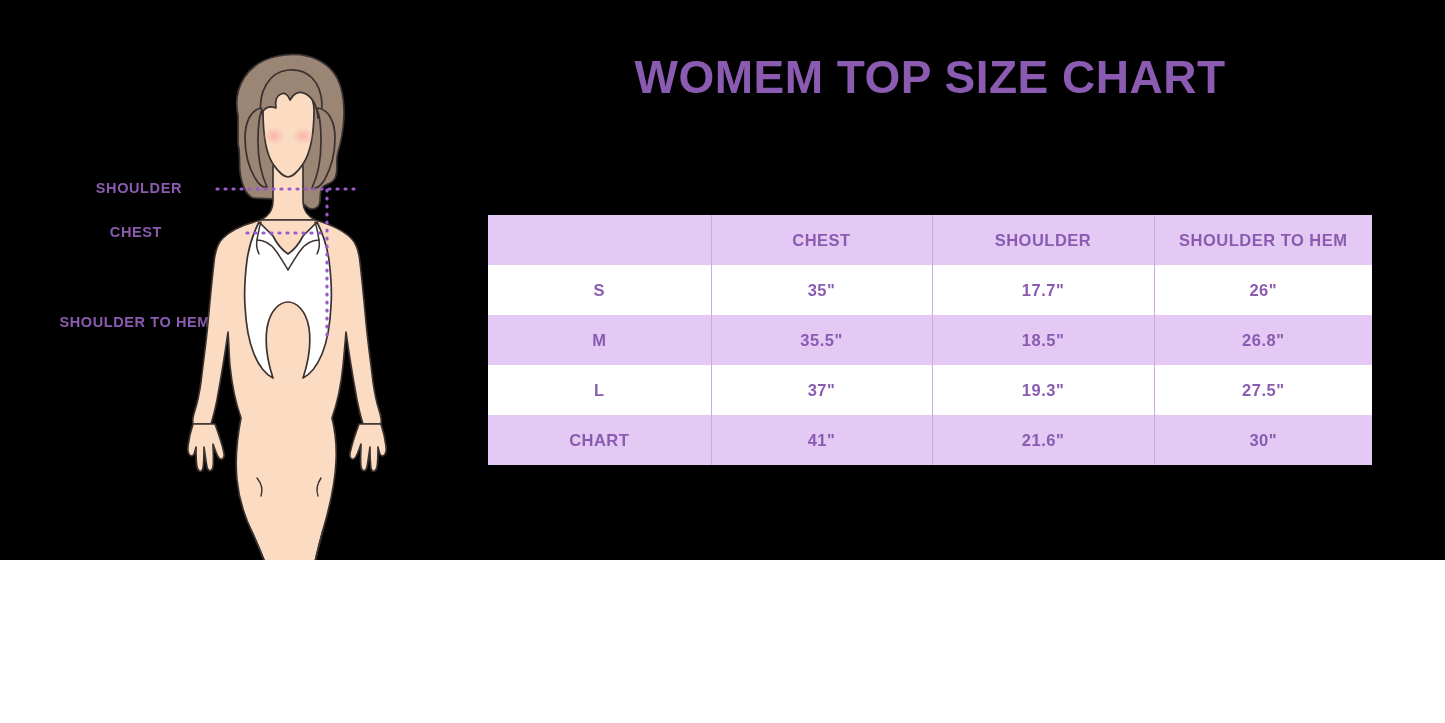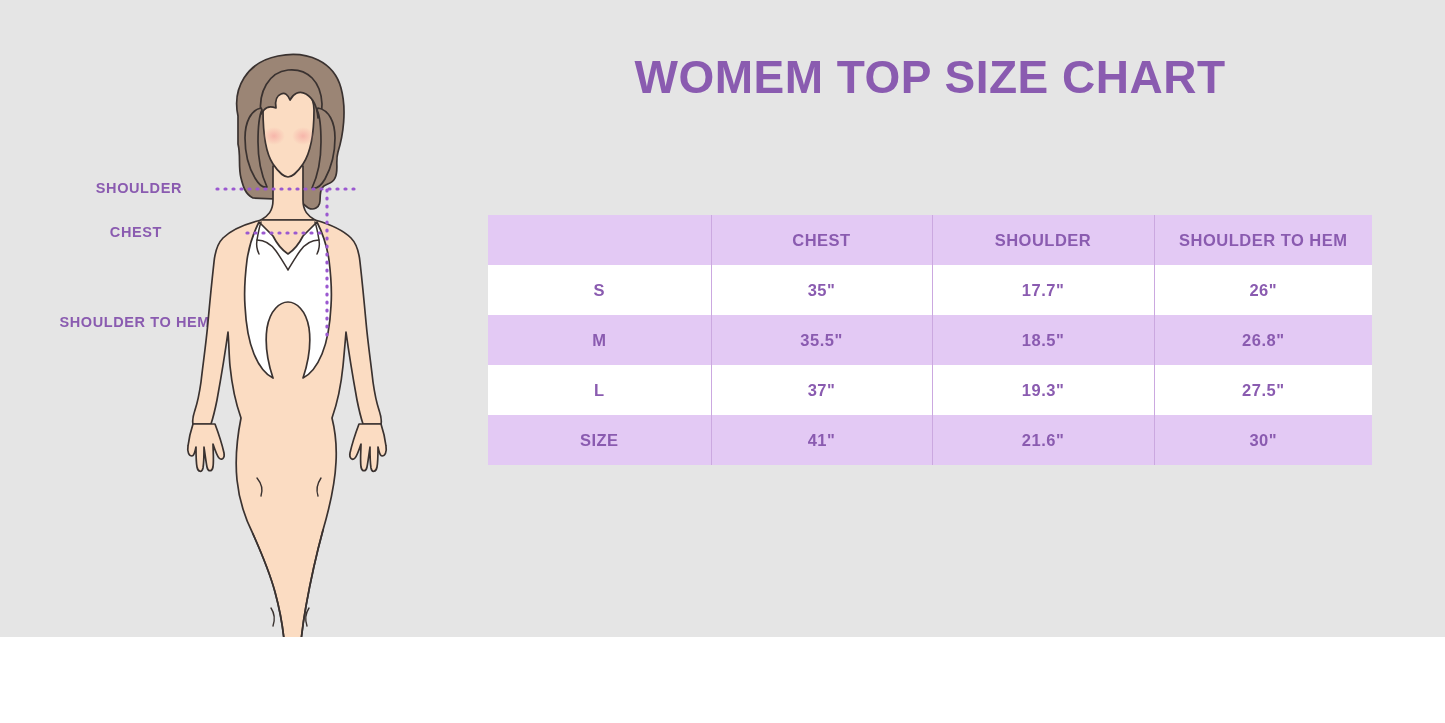--- a/index.html
+++ b/index.html
@@ -7,22 +7,22 @@
     margin: 0;
     padding: 0;
     background: #ffffff;
   }
   body {
     font-family: "Liberation Sans", sans-serif;
   }
   #page {
     position: relative;
     width: 1445px;
-    height: 637px;
-    background: #e5e5e5;
+    height: 560px;
+    background: #000000;
     overflow: hidden;
   }
 
   
   #chart-title {
     position: absolute;
     left: 480px;
     top: 50px;
     width: 900px;
     text-align: center;
@@ -278,21 +278,21 @@
         <td>18.5"</td>
         <td>26.8"</td>
       </tr>
       <tr class="row-plain">
         <td>L</td>
         <td>37"</td>
         <td>19.3"</td>
         <td>27.5"</td>
       </tr>
       <tr class="row-shade">
-        <td>SIZE</td>
+        <td>CHART</td>
         <td>41"</td>
         <td>21.6"</td>
         <td>30"</td>
       </tr>
     </tbody>
   </table>
 
 </div>
 
 </body></html>

